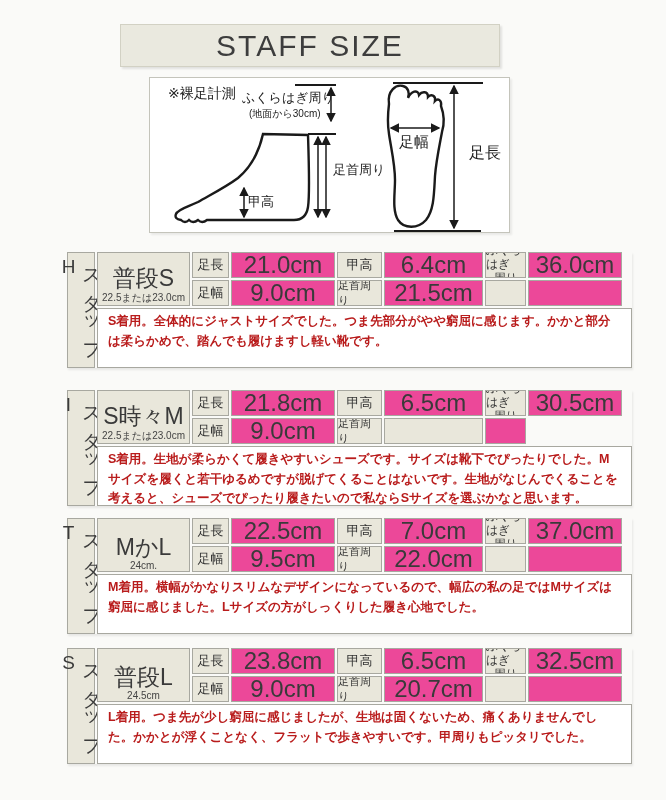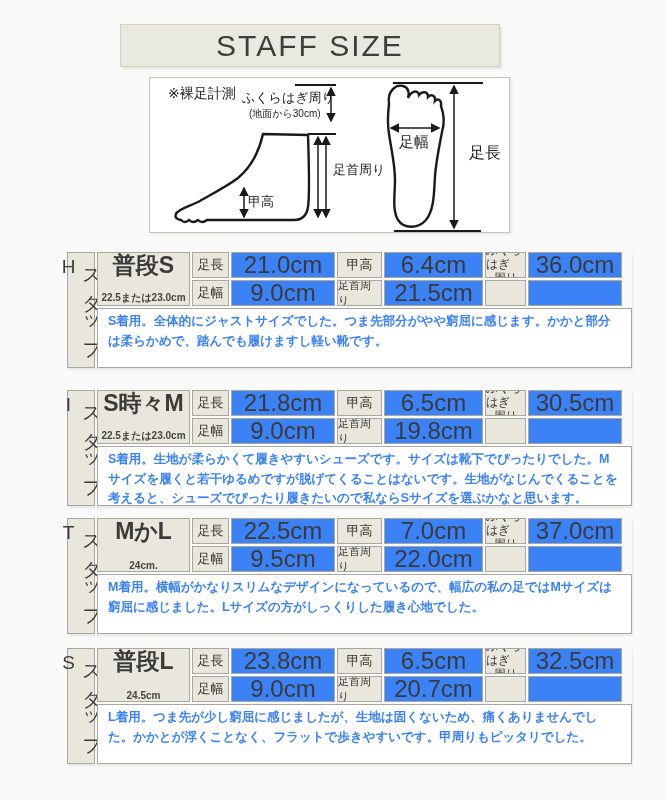--- a/index.html
+++ b/index.html
@@ -49,32 +49,32 @@
   .sec-right { display:flex; flex-direction:column; gap:2px; }
   .mgrid {
     display:grid; width:525px;
     grid-template-columns:93px 37px 104px 45px 99px 41px 94px;
     grid-template-rows:26px 26px; gap:2px;
   }
   .cell { border:1px solid #a8a8a0; display:flex; align-items:center; justify-content:center; overflow:hidden; }
   .lbl  { background:#e9e7db; font-size:13px; color:#333; }
   .lbl.ankle { font-size:11px; }
   .lbl.small { flex-direction:column; font-size:12px; letter-spacing:-0.5px; line-height:1.15; color:#333; }
-  .val  { background:#3b82f6; font-size:24px; color:#3a3a3a; }
+  .val  { background:#ec4899; font-size:24px; color:#3a3a3a; }
   .size-cell {
     grid-row:1/3; grid-column:1; background:#e9e7db;
-    display:flex; flex-direction:column; align-items:center; justify-content:space-between;font-weight:bold;
+    display:flex; flex-direction:column; align-items:center; justify-content:flex-end;
   }
   .size-title { font-size:23px; color:#3a3a3a; line-height:1.05; }
   .size-note  { font-size:10px; color:#444; margin-top:1px; }
   .comment {
     width:535px; height:60px; background:#ffffff; border:1px solid #a8a8a0;
     padding:3px 10px;
   }
-  .comment p { margin:0; font-size:12.5px; font-weight:700; line-height:19.5px; color:#3b82f6; }
+  .comment p { margin:0; font-size:12.5px; font-weight:700; line-height:19.5px; color:#b91c1c; }
 
   .item-number { position:absolute; left:15px; top:766px; font-size:14px; color:#222;margin-top:35px; }
 
   .sec-0 { top:252px; } .sec-1 { top:390px; } .sec-2 { top:518px; } .sec-3 { top:648px; }
 </style>
 </head>
 <body>
 
 <div class="canvas">
 
@@ -177,21 +177,20 @@
         <div class="cell lbl">甲高</div>
         <div class="cell val">6.5cm</div>
         <div class="cell lbl small">
           <span>ふくらはぎ</span>
           <span>周り</span>
         </div>
         <div class="cell val">30.5cm</div>
         <div class="cell lbl">足幅</div>
         <div class="cell val">9.0cm</div>
         <div class="cell lbl ankle">足首周り</div>
-        <div class="cell val">19.8cm</div>
         <div class="cell lbl"></div>
         <div class="cell val"></div>
       </div>
       <div class="comment">
         <p>S着用。生地が柔らかくて履きやすいシューズです。サイズは靴下でぴったりでした。Mサイズを履くと若干ゆるめですが脱げてくることはないです。生地がなじんでくることを考えると、シューズでぴったり履きたいので私ならSサイズを選ぶかなと思います。</p>
       </div>
     </div>
   </section>
 
   <section class="staff-section sec-2">

